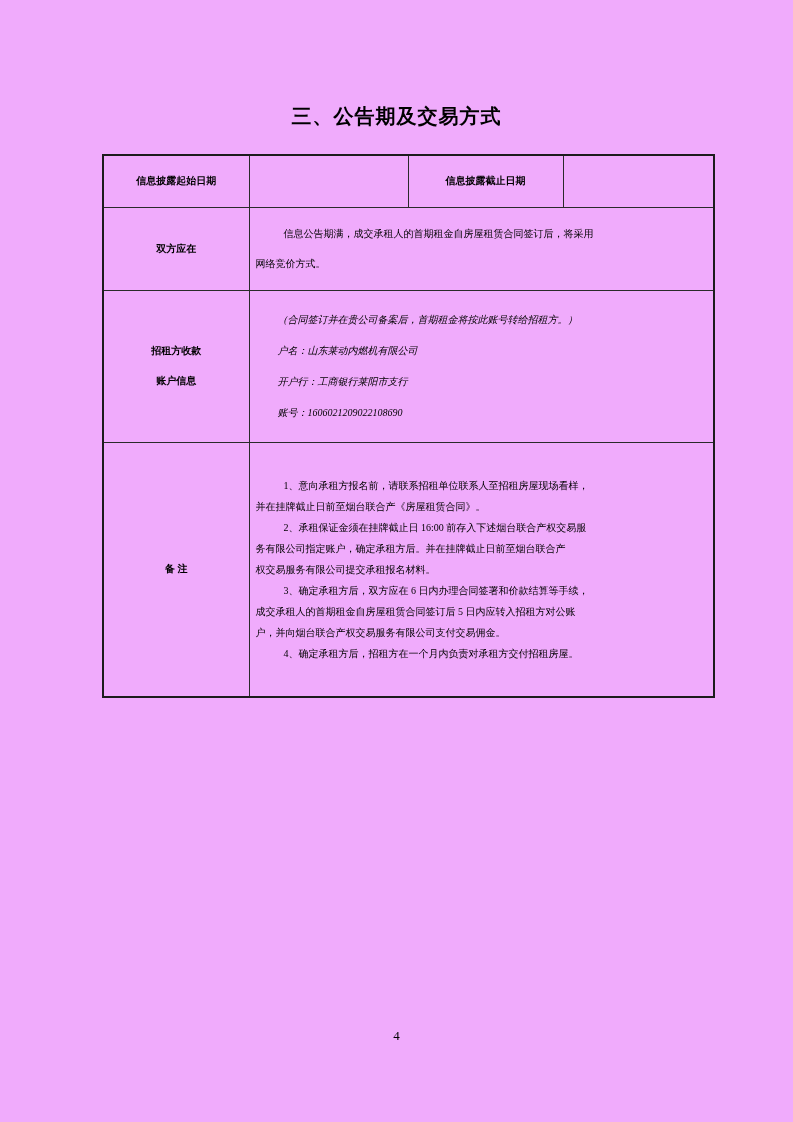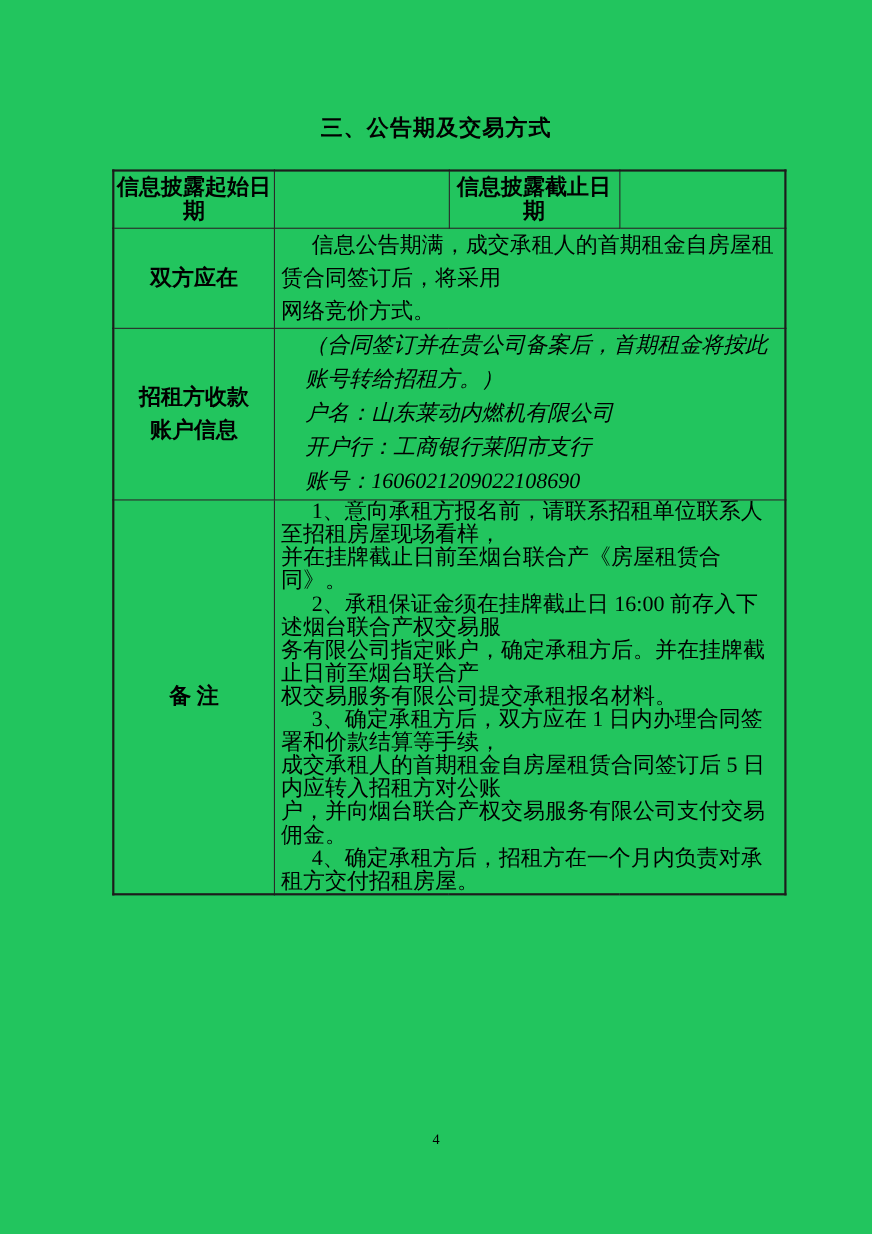--- a/index.html
+++ b/index.html
@@ -1,19 +1,19 @@
 <!DOCTYPE html>
 <html><head>
 <meta charset="utf-8">
 <style>
   html,body { margin:0; padding:0; background:#e8e8e8; }
   .page {
     position:relative;
     width:793px; height:1122px;
-    background:#22c55e;
+    background:#f0abfc;
     font-family:"Liberation Serif","DejaVu Serif",serif;
     color:#000;
     overflow:hidden;
   }
   .title {
     position:absolute;
     top:103px; left:0; right:0;
     margin:0;
     text-align:center;
     font-size:20px;
@@ -24,21 +24,21 @@
     position:absolute;
     left:102px; top:154px;
     width:611px;
     border-collapse:collapse;
     table-layout:fixed;
     border:2px solid #1c1c1c;
   }
   table.doc-table td {
     border:1px solid #2a2a2a;
     overflow:hidden;
-    font-size:20px;
+    font-size:10px;
     vertical-align:middle;
   }
   tr.r1 { height:52px; }
   tr.r2 { height:53px; }
   tr.r3 { height:243px; }
   tr.r4 { height:83px; }
   tr.r5 { height:152px; }
   tr.r6 { height:255px; }
   td.lbl {
     font-weight:bold;
@@ -106,21 +106,21 @@
       </tr>
 
       <tr class="r6">
         <td class="lbl">备  注</td>
         <td class="val-text" colspan="3">
           <div class="line ind">1、意向承租方报名前，请联系招租单位联系人至招租房屋现场看样，</div>
           <div class="line">并在挂牌截止日前至烟台联合产《房屋租赁合同》。</div>
           <div class="line ind">2、承租保证金须在挂牌截止日 16:00 前存入下述烟台联合产权交易服</div>
           <div class="line">务有限公司指定账户，确定承租方后。并在挂牌截止日前至烟台联合产</div>
           <div class="line">权交易服务有限公司提交承租报名材料。</div>
-          <div class="line ind">3、确定承租方后，双方应在 1 日内办理合同签署和价款结算等手续，</div>
+          <div class="line ind">3、确定承租方后，双方应在 6 日内办理合同签署和价款结算等手续，</div>
           <div class="line">成交承租人的首期租金自房屋租赁合同签订后 5 日内应转入招租方对公账</div>
           <div class="line">户，并向烟台联合产权交易服务有限公司支付交易佣金。</div>
           <div class="line ind">4、确定承租方后，招租方在一个月内负责对承租方交付招租房屋。</div>
         </td>
       </tr>
     </tbody>
   </table>
 
   <div class="pageno">4</div>
 

